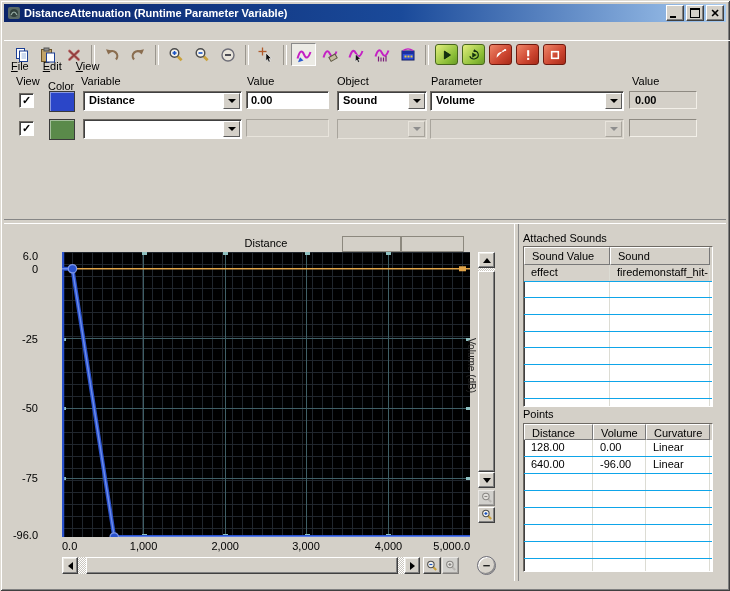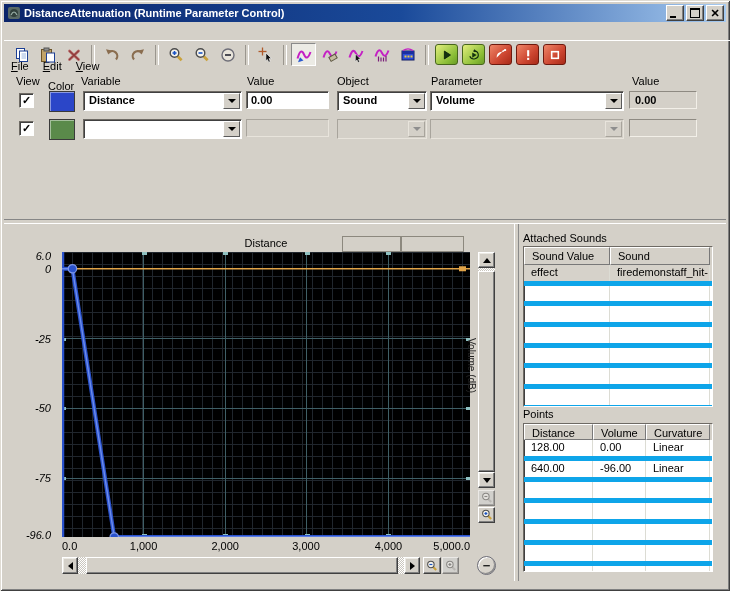--- a/index.html
+++ b/index.html
@@ -54,21 +54,21 @@
   .splitter{position:absolute;left:4px;top:219px;width:722px;height:3px;border-top:1px solid #868686;border-bottom:1px solid #fff;}
   .vdivider{position:absolute;left:514px;top:224px;width:3px;height:357px;background:#d4d0c8;border-left:1px solid #fff;border-right:1px solid #8a8a8a;}
   
   .gtitle{position:absolute;left:62px;top:237px;width:408px;text-align:center;font-size:11px;color:#000;}
   .readout{position:absolute;top:236px;height:14px;background:#d4d0c8;border:1px solid #8c887e;}
   .plot{position:absolute;left:62px;top:252px;width:408px;height:285px;background-color:#000;
     background-image:linear-gradient(#20262d 1px,transparent 1px),linear-gradient(90deg,#20262d 1px,transparent 1px);
     background-size:10px 12px;}
   .plot svg{position:absolute;left:0;top:0;}
   #ylabels{position:absolute;left:14px;top:252px;width:44px;height:290px;}
-  .ylab{position:absolute;right:7px;font-size:11px;color:#000;white-space:nowrap;font-style:italic;}
+  .ylab{position:absolute;right:20px;font-size:11px;color:#000;white-space:nowrap;}
   #xlabels{position:absolute;left:62px;top:540px;width:408px;height:12px;}
   .xlab{position:absolute;top:0;font-size:11px;color:#000;white-space:nowrap;}
   .vaxislabel{position:absolute;left:466px;top:338px;writing-mode:vertical-rl;font-size:10px;color:#222;}
   
   .dither{background-image:conic-gradient(#fff 0 25%,#cac6be 0 50%,#fff 0 75%,#cac6be 0);background-size:2px 2px;}
   .sbtn{background:#d4d0c8;border:1px solid;border-color:#fff #404040 #404040 #fff;box-shadow:inset -1px -1px 0 #808080, inset 1px 1px 0 #eceae4;
     display:flex;align-items:center;justify-content:center;box-sizing:border-box;}
   .thumb{background:#d4d0c8;border:1px solid;border-color:#fff #404040 #404040 #fff;box-shadow:inset -1px -1px 0 #808080;box-sizing:border-box;}
   .arr{width:0;height:0;border:4px solid transparent;}
   .arr.up{border-bottom:5px solid #000;margin-top:-4px;}
@@ -85,42 +85,42 @@
     box-shadow:inset -1px -1px 0 #808080;display:flex;align-items:center;justify-content:center;box-sizing:border-box;}
   .magbtn svg{width:12px;height:12px;}
   .magbtn.dis{filter:grayscale(1);opacity:.55;}
   .roundbtn{position:absolute;width:19px;height:19px;border-radius:50%;background:#d8d4cc;border:1px solid #6e6e78;
     box-shadow:inset 1px 1px 0 #fff, inset -1px -1px 0 #8a8a8a;display:flex;align-items:center;justify-content:center;
     font-weight:bold;font-size:13px;color:#222;box-sizing:border-box;line-height:13px;}
   
   .ptitle{position:absolute;font-size:11px;color:#000;}
   .dtable{position:absolute;background:#fff;border:1px solid;border-color:#6e6a64 #fff #fff #6e6a64;
     box-shadow:inset 1px 1px 0 #404040;overflow:hidden;box-sizing:border-box;}
-  .trow{display:flex;height:15.7px;border-bottom:5px solid #0ea5e9;}
+  .trow{display:flex;height:15.7px;border-bottom:1px solid #0ea5e9;}
   #pt-table .trow{height:16px;}
   .trow.thead{height:18px;border-bottom:none;background:#d4d0c8;}
   .hcell{border:1px solid;border-color:#fff #787878 #787878 #fff;background:#d4d0c8;font-size:11px;
     padding:2px 0 0 7px;box-sizing:border-box;white-space:nowrap;overflow:hidden;}
   .cell{font-size:11px;padding:1px 0 0 7px;border-right:1px solid #dcdcd4;box-sizing:border-box;white-space:nowrap;overflow:hidden;}
   .trow.sel{background:#d6d2ca;}
 </style>
 </head>
 <body>
 
 <div class="window">
 
   <div class="titlebar">
     <span class="appicon">
       <svg viewBox="0 0 14 14">
           <rect x="1" y="1" width="12" height="12" rx="2" fill="#5a6a66"></rect>
           <circle cx="7" cy="7" r="4" fill="#31403c"></circle>
           <path d="M4 9 Q7 3 10 9" stroke="#9ab0a8" stroke-width="1.2" fill="none"></path>
         </svg>
     </span>
-    <span class="titletext">DistanceAttenuation (Runtime Parameter Control)</span>
+    <span class="titletext">DistanceAttenuation (Runtime Parameter Variable)</span>
     <span class="winbtns">
       <span class="wbtn">
           <span class="glyph-min"></span>
         </span>
       <span class="wbtn">
           <span class="glyph-max"></span>
         </span>
       <span class="wbtn">
           <span class="glyph-x">✕</span>
         </span>

